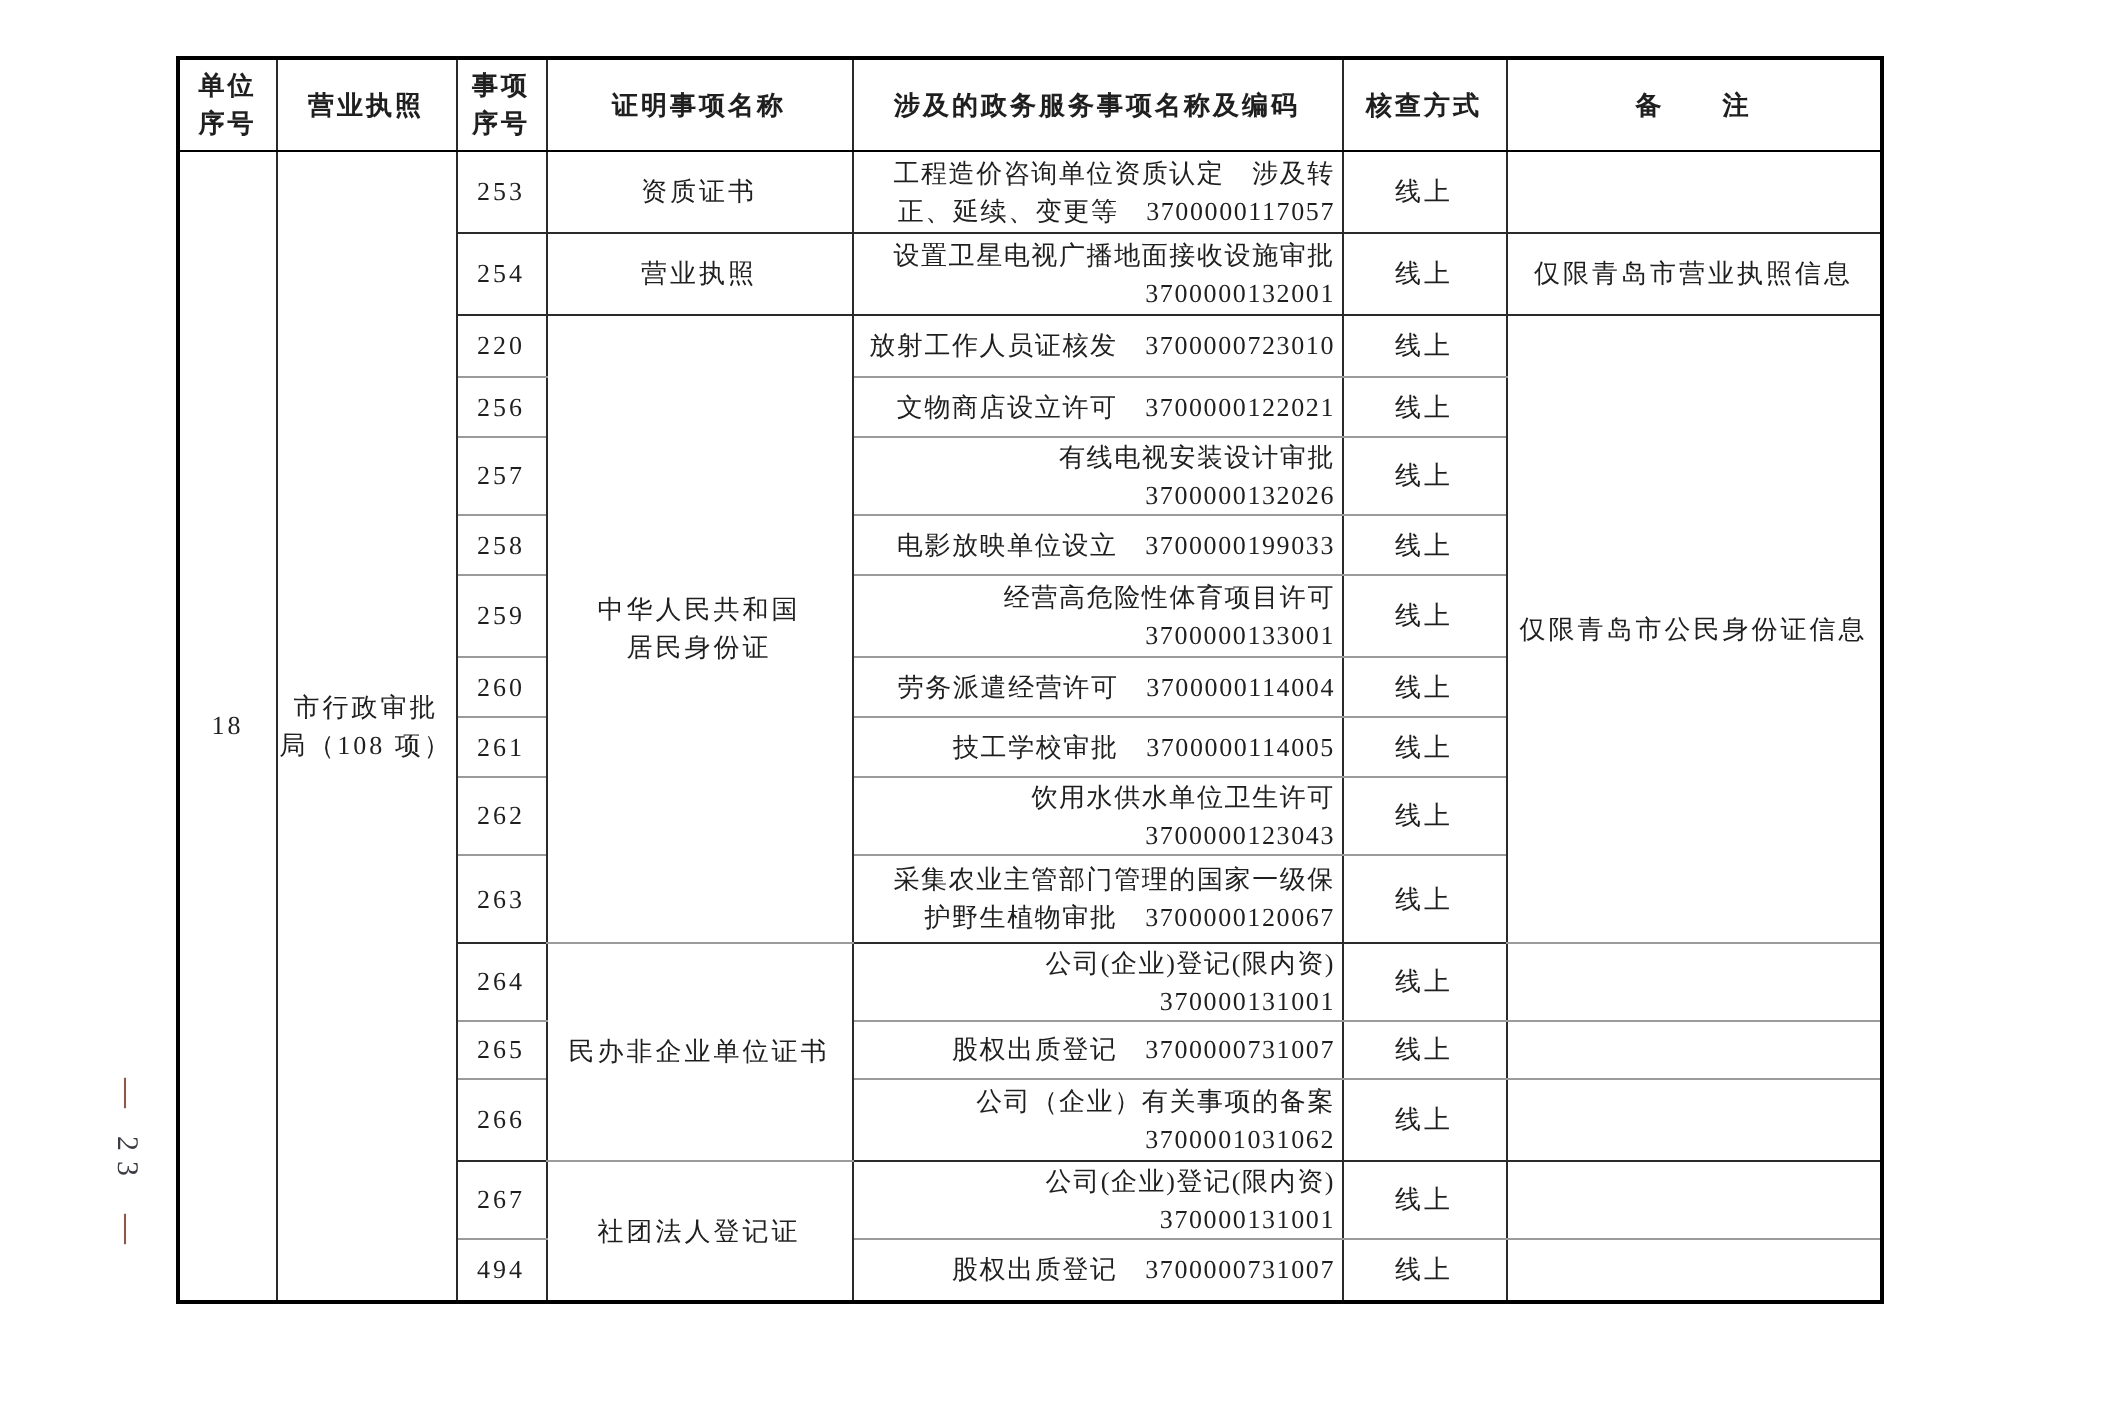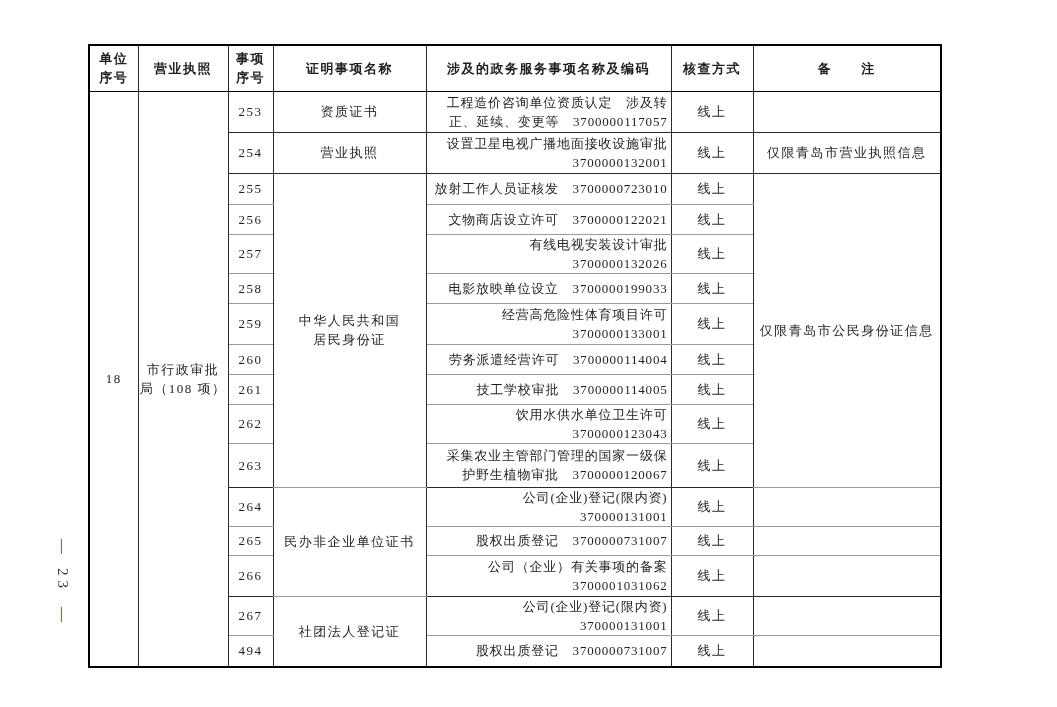--- a/index.html
+++ b/index.html
@@ -25,21 +25,21 @@
     transform-origin: center center;
     font-size: 15px;
     white-space: nowrap;
   }
   .page-number .dash { color: #8d5a49; letter-spacing: 0; padding: 0 14px; font-weight: bold; }
   .page-number .num { color: #3c3c44; letter-spacing: 5px; }
 
   table.doc-table {
     position: absolute;
     left: 88px;
-    top: 44px;
+    top: 28px;
     width: 852px;
     border-collapse: collapse;
     table-layout: fixed;
     font-size: 13px;
     letter-spacing: 1.5px;
     padding-left: 14px;
   }
   .doc-table th, .doc-table td {
     border: 1px solid #2a2a2a;
     vertical-align: middle;
@@ -109,21 +109,21 @@
       </tr>
       <tr style="height:41px">
         <td>254</td>
         <td>营业执照</td>
         <td class="svc pre">设置卫星电视广播地面接收设施审批
 3700000132001</td>
         <td>线上</td>
         <td>仅限青岛市营业执照信息</td>
       </tr>
       <tr style="height:31px" class="light-bottom">
-        <td>255</td>
+        <td>220</td>
         <td rowspan="9" class="pre">中华人民共和国
 居民身份证</td>
         <td class="svc">放射工作人员证核发　3700000723010</td>
         <td>线上</td>
         <td rowspan="9">仅限青岛市公民身份证信息</td>
       </tr>
       <tr style="height:30px" class="light-bottom">
         <td>256</td>
         <td class="svc">文物商店设立许可　3700000122021</td>
         <td>线上</td>

